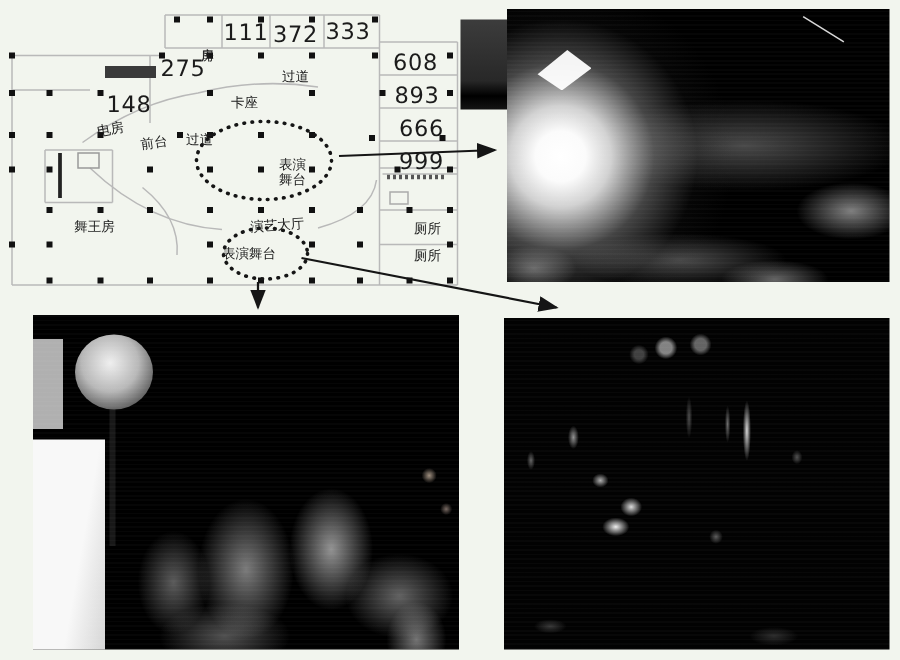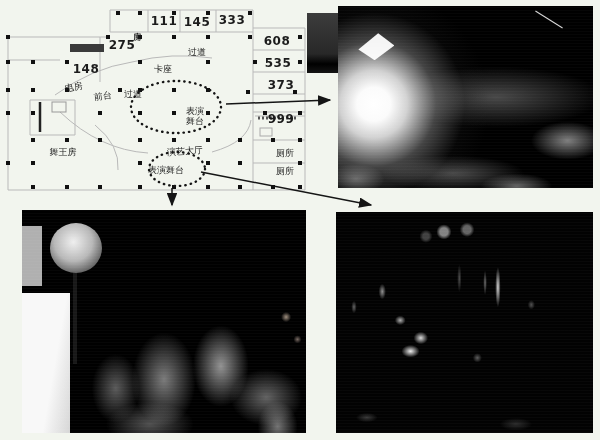--- a/index.html
+++ b/index.html
@@ -16,21 +16,21 @@
   
   .plan-label{
     position:absolute;
     transform:translate(-50%,-50%);
     font-size:9px;
     color:#1b1b1b;
     white-space:nowrap;
     line-height:1.1;
     letter-spacing:0;
   }
-  .plan-label.num{font-size:12px;letter-spacing:.5px;font-weight:bold;}
+  .plan-label.num{font-size:15px;letter-spacing:.5px;}
   .plan-label.vert{
     writing-mode:vertical-rl;
     text-orientation:upright;
     white-space:normal;
     font-size:8.5px;
   }
   .plan-label.wrap2{
     white-space:normal;
     width:24px;
     text-align:left;
@@ -254,33 +254,33 @@
 
     <g stroke="#151515" stroke-width="1.5" fill="none">
       <path d="M226,104 L330,100" marker-end="url(#ah)"></path>
       <path d="M172,188 L172,205" marker-end="url(#ah)"></path>
       <path d="M201,172 L371,205" marker-end="url(#ah)"></path>
     </g>
   </svg>
 
   <span class="plan-label vert" style="left:137px;top:25px">库房</span>
   <span class="plan-label num" style="left:164px;top:22px">111</span>
-  <span class="plan-label num" style="left:197px;top:23px">145</span>
+  <span class="plan-label num" style="left:197px;top:23px">372</span>
   <span class="plan-label num" style="left:232px;top:21px">333</span>
   <span class="plan-label num" style="left:122px;top:46px">275</span>
   <span class="plan-label" style="left:197px;top:53px">过道</span>
   <span class="plan-label num" style="left:277px;top:42px">608</span>
   <span class="plan-label num" style="left:86px;top:70px">148</span>
   <span class="plan-label" style="left:163px;top:70px">卡座</span>
-  <span class="plan-label num" style="left:278px;top:64px">535</span>
+  <span class="plan-label num" style="left:278px;top:64px">893</span>
   <span class="plan-label" style="left:74px;top:88px;transform:translate(-50%,-50%) rotate(-10deg)">电房</span>
   <span class="plan-label" style="left:103px;top:97px;transform:translate(-50%,-50%) rotate(-8deg)">前台</span>
   <span class="plan-label" style="left:133px;top:95px">过道</span>
-  <span class="plan-label num" style="left:281px;top:86px">373</span>
+  <span class="plan-label num" style="left:281px;top:86px">666</span>
   <span class="plan-label wrap2" style="left:198px;top:116px">表演舞台</span>
-  <span class="plan-label num" style="left:281px;top:120px">999</span>
+  <span class="plan-label num" style="left:281px;top:108px">999</span>
   <span class="plan-label" style="left:63px;top:153px">舞王房</span>
   <span class="plan-label" style="left:185px;top:152px;transform:translate(-50%,-50%) rotate(-4deg)">演艺大厅</span>
   <span class="plan-label" style="left:285px;top:154px">厕所</span>
   <span class="plan-label" style="left:166px;top:171px">表演舞台</span>
   <span class="plan-label" style="left:285px;top:172px">厕所</span>
 
 </div>
 
 </body></html>

